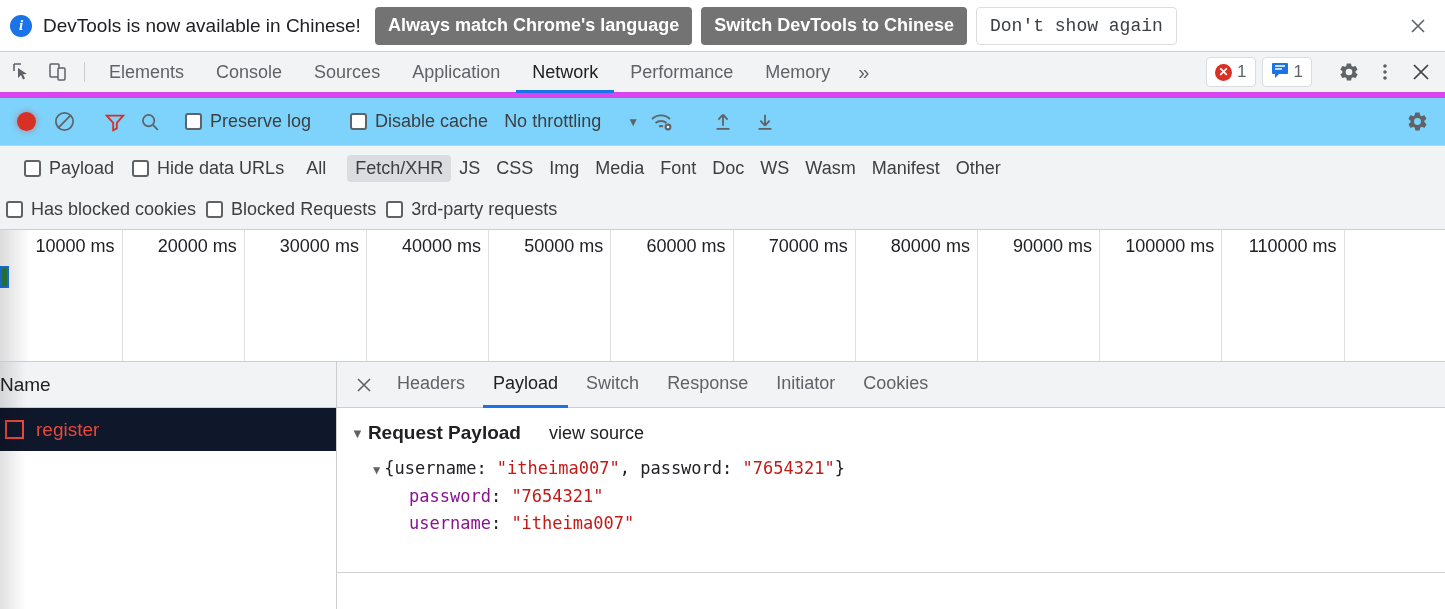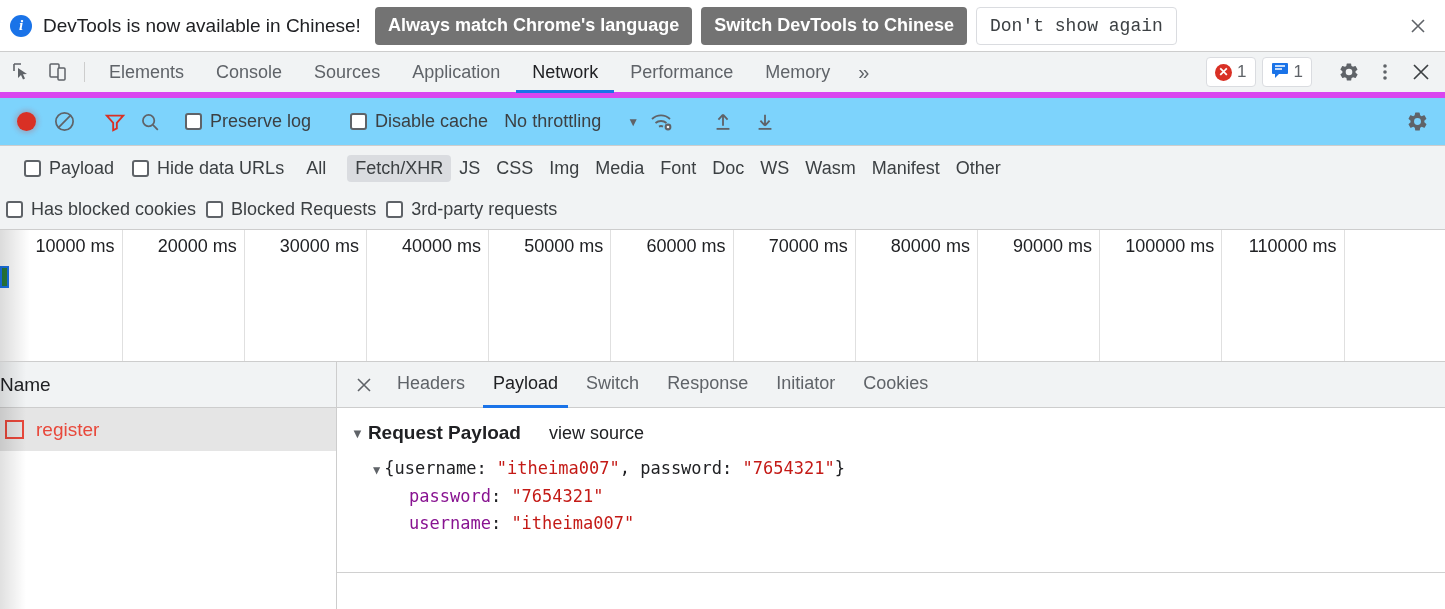--- a/index.html
+++ b/index.html
@@ -180,21 +180,21 @@
     background: linear-gradient(to right, rgba(0,0,0,0.12), rgba(0,0,0,0));
     pointer-events: none; z-index: 4;
   }
   .rl-header {
     height: 46px; display: flex; align-items: center;
     background: #f1f3f4; border-bottom: 1px solid #cdcdcd;
     font-size: 19px; color: #202124; padding-left: 0px;
   }
   .rl-row {
     height: 43px; display: flex; align-items: center;
-    background: #e5e5e5; padding-left: 0px; cursor: pointer;
+    background: #0f172a; padding-left: 0px; cursor: pointer;
   }
   .rl-row-icon {
     width: 19px; height: 19px; border: 2px solid #e8483b;
     margin: 0 12px 0 5px; flex: 0 0 auto; background: transparent;
   }
   .rl-row-name { font-size: 19px; color: #e8483b; }
 
   .detail {
     flex: 1; display: flex; flex-direction: column;
     min-width: 0; background: #fff;

